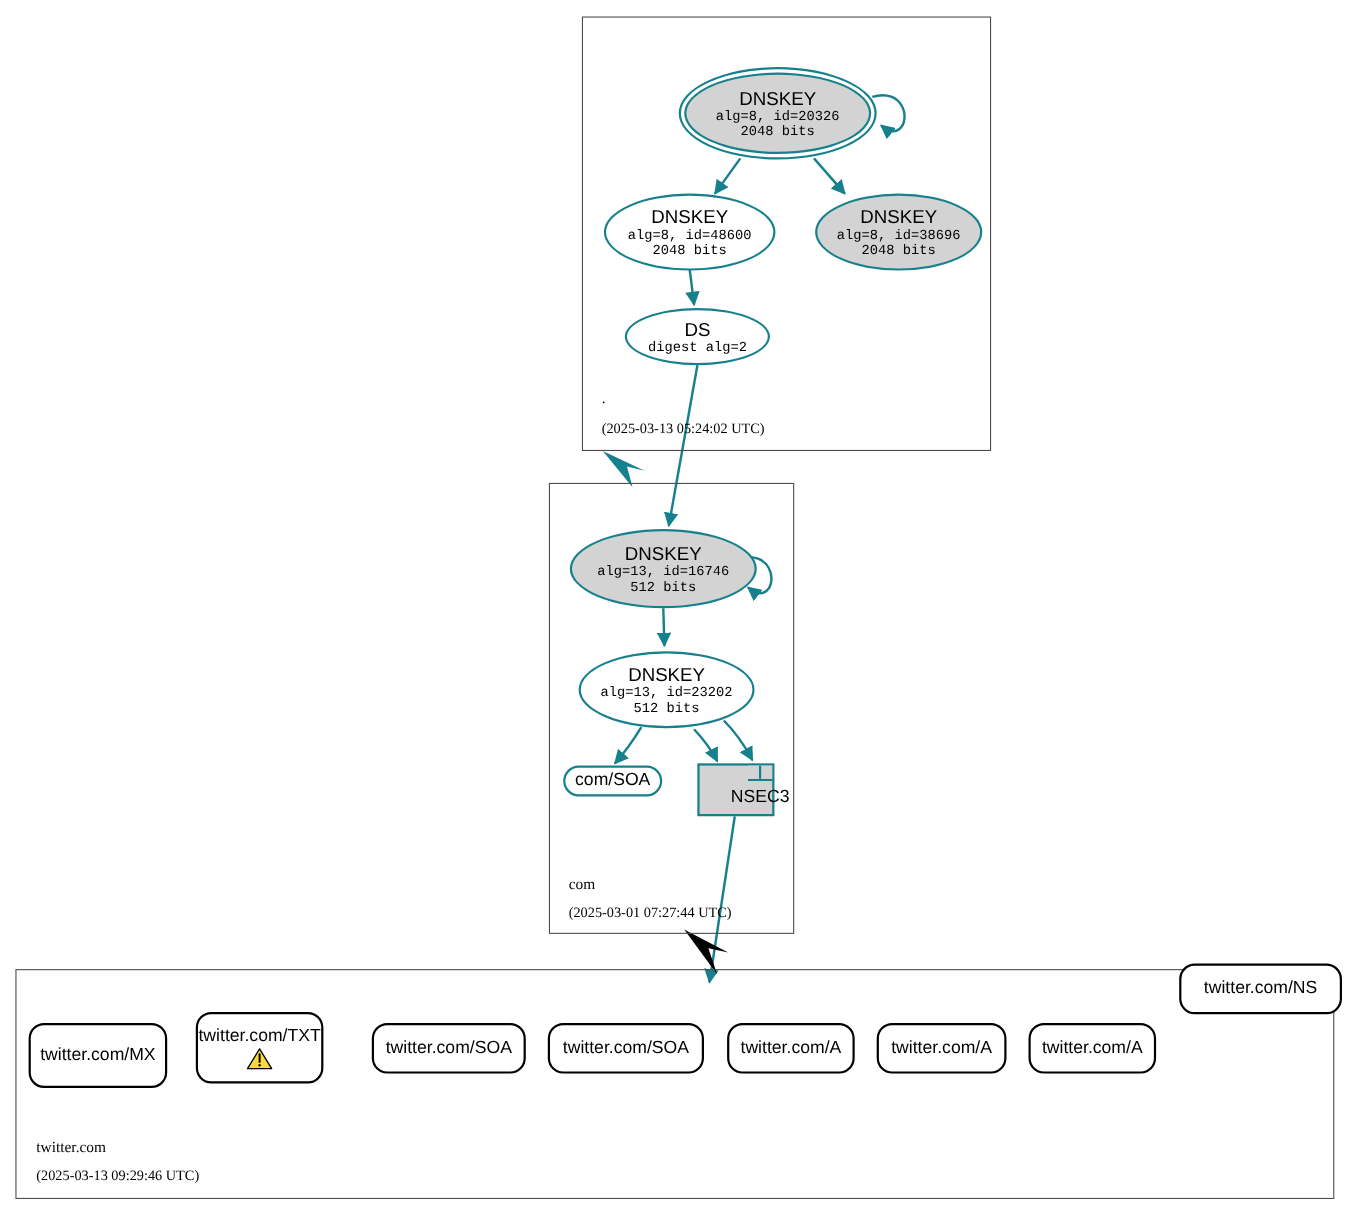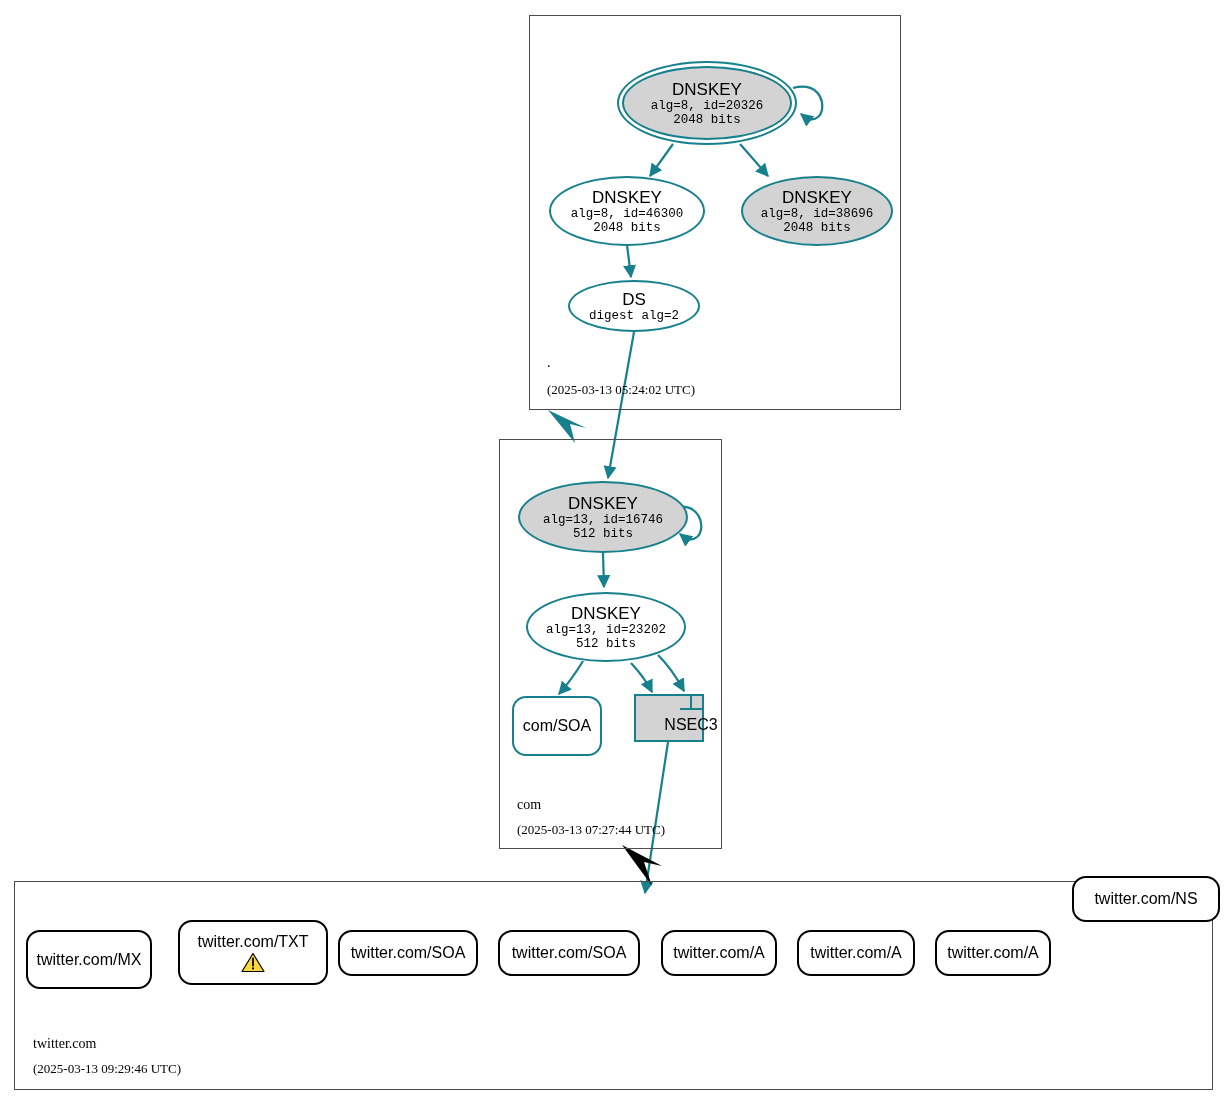--- a/index.html
+++ b/index.html
@@ -179,72 +179,72 @@
 
 <div class="ksk-outer" style="left:617px; top:61px; width:180px; height:84px;"></div>
 <div class="node ellipse filled" style="left:622px; top:66px; width:170px; height:74px;">
   <div class="n-title">DNSKEY</div>
   <div class="n-sub">alg=8, id=20326</div>
   <div class="n-sub">2048 bits</div>
 </div>
 
 <div class="node ellipse plain" style="left:549px; top:176px; width:156px; height:70px;">
   <div class="n-title">DNSKEY</div>
-  <div class="n-sub">alg=8, id=46300</div>
+  <div class="n-sub">alg=8, id=48600</div>
   <div class="n-sub">2048 bits</div>
 </div>
 
 <div class="node ellipse filled" style="left:741px; top:176px; width:152px; height:70px;">
   <div class="n-title">DNSKEY</div>
   <div class="n-sub">alg=8, id=38696</div>
   <div class="n-sub">2048 bits</div>
 </div>
 
 <div class="node ellipse plain" style="left:568px; top:280px; width:132px; height:52px;">
   <div class="n-title">DS</div>
   <div class="n-sub">digest alg=2</div>
 </div>
 
 <div class="zone-box" style="left:499px; top:439px; width:223px; height:410px;"></div>
 <div class="zone-label zone-name" style="left:517px; top:797px;">com</div>
-<div class="zone-label zone-time" style="left:517px; top:822px;">(2025-03-13 07:27:44 UTC)</div>
+<div class="zone-label zone-time" style="left:517px; top:822px;">(2025-03-01 07:27:44 UTC)</div>
 
 <div class="node ellipse filled" style="left:518px; top:481px; width:170px; height:72px;">
   <div class="n-title">DNSKEY</div>
   <div class="n-sub">alg=13, id=16746</div>
   <div class="n-sub">512 bits</div>
 </div>
 
 <div class="node ellipse plain" style="left:526px; top:592px; width:160px; height:70px;">
   <div class="n-title">DNSKEY</div>
   <div class="n-sub">alg=13, id=23202</div>
   <div class="n-sub">512 bits</div>
 </div>
 
-<div class="node rrset" style="left:512px; top:696px; width:90px; height:60px;">
+<div class="node rrset" style="left:512px; top:696px; width:90px; height:28px;">
   <div>com/SOA</div>
 </div>
 
 <div class="nsec3" style="left:634px; top:694px; width:70px; height:48px;padding-left:44px;">
   <div class="n3-top">
     <div class="n3-cell"></div>
     <div class="n3-cell"></div>
   </div>
   <div class="n3-label">NSEC3</div>
 </div>
 
 <div class="zone-box" style="left:14px; top:881px; width:1199px; height:209px;"></div>
 <div class="zone-label zone-name" style="left:33px; top:1036px;">twitter.com</div>
 <div class="zone-label zone-time" style="left:33px; top:1061px;">(2025-03-13 09:29:46 UTC)</div>
 
 <div class="node rrset insecure" style="left:26px; top:930px; width:126px; height:59px;">
   <div>twitter.com/MX</div>
 </div>
 
-<div class="node rrset insecure" style="left:178px; top:920px; width:150px; height:65px;">
+<div class="node rrset insecure" style="left:178px; top:920px; width:116px; height:65px;">
   <div>twitter.com/TXT</div>
   <svg class="warn-icon" width="24" height="21" viewBox="0 0 24 21" xmlns="http://www.w3.org/2000/svg">
     <path d="M12 1.5 L23 19.5 L1 19.5 Z" fill="#fcd93a" stroke="#000000" stroke-width="1.2" stroke-linejoin="round"></path>
     <path d="M12 6.5 L12 13.5" stroke="#000000" stroke-width="1.8" stroke-linecap="round"></path>
     <circle cx="12" cy="16.4" r="1.1" fill="#000000"></circle>
   </svg>
 </div>
 
 <div class="node rrset insecure" style="left:338px; top:930px; width:140px; height:46px;">
   <div>twitter.com/SOA</div>

